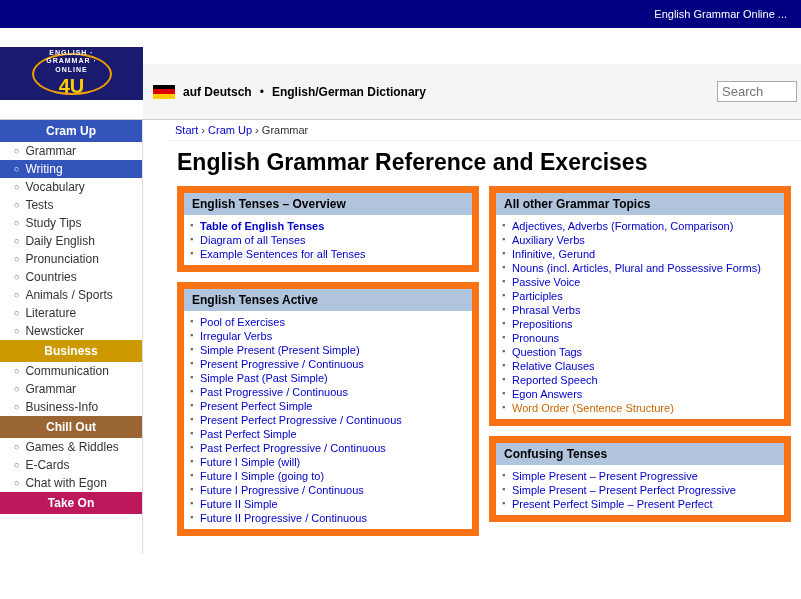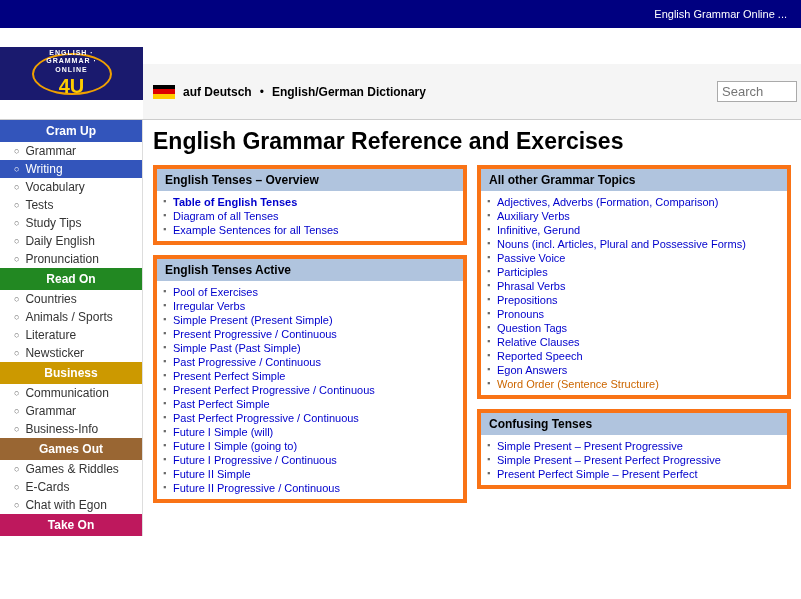--- a/index.html
+++ b/index.html
@@ -86,20 +86,21 @@
     #search-input {
       border: 1px solid #aaa;
       padding: 2px 4px;
       font-size: 13px;
       width: 80px;
     }
 
     
     #layout {
       display: flex;
+      gap: 24px;
     }
 
     
     #sidebar {
       width: 143px;
       min-width: 143px;
       background: #fff;
       border-right: 1px solid #ddd;
     }
     .sidebar-section-header {
@@ -146,21 +147,21 @@
       font-weight: bold;
       color: #000;
       margin-bottom: 10px;
     }
     .content-grid {
       display: flex;
       gap: 10px;
     }
     .content-col { flex: 1; }
     .box {
-      border: 4px solid #f97316;
+      border: 7px solid #f97316;
       margin-bottom: 10px;
       background: #fff;
     }
     .box-header {
       background: #b0c4de;
       padding: 4px 8px;
       font-weight: bold;
       font-size: 12px;
       color: #000;
     }
@@ -239,21 +240,20 @@
         <span>Study Tips</span>
       </div>
       <div class="sidebar-item">
         <span class="bullet">○</span>
         <span>Daily English</span>
       </div>
       <div class="sidebar-item">
         <span class="bullet">○</span>
         <span>Pronunciation</span>
       </div>
-      <div class="sidebar-section-header" style="background: rgb(34, 136, 34);">Read On</div>
       <div class="sidebar-item">
         <span class="bullet">○</span>
         <span>Countries</span>
       </div>
       <div class="sidebar-item">
         <span class="bullet">○</span>
         <span>Animals / Sports</span>
       </div>
       <div class="sidebar-item">
         <span class="bullet">○</span>
@@ -269,38 +269,45 @@
         <span>Communication</span>
       </div>
       <div class="sidebar-item">
         <span class="bullet">○</span>
         <span>Grammar</span>
       </div>
       <div class="sidebar-item">
         <span class="bullet">○</span>
         <span>Business-Info</span>
       </div>
-      <div class="sidebar-section-header" style="background: rgb(153, 102, 51);">Games Out</div>
+      <div class="sidebar-section-header" style="background: rgb(153, 102, 51);">Chill Out</div>
       <div class="sidebar-item">
         <span class="bullet">○</span>
         <span>Games &amp; Riddles</span>
       </div>
       <div class="sidebar-item">
         <span class="bullet">○</span>
         <span>E-Cards</span>
       </div>
       <div class="sidebar-item">
         <span class="bullet">○</span>
         <span>Chat with Egon</span>
       </div>
       <div class="sidebar-section-header" style="background: #be185d;">Take On</div>
     </div>
 
   <div style="flex:1; display:flex; flex-direction:column;">
 
+    <div id="breadcrumb">
+      <a href="#">Start</a>
+      <span> › </span>
+      <a href="#">Cram Up</a>
+      <span> › </span>
+      <span>Grammar</span>
+    </div>
 
     <div id="main">
       <h1 id="page-title">English Grammar Reference and Exercises</h1>
 
       <div class="content-grid">
 
         <div class="content-col">
 
           <div class="box">
             <div class="box-header">English Tenses – Overview</div>

